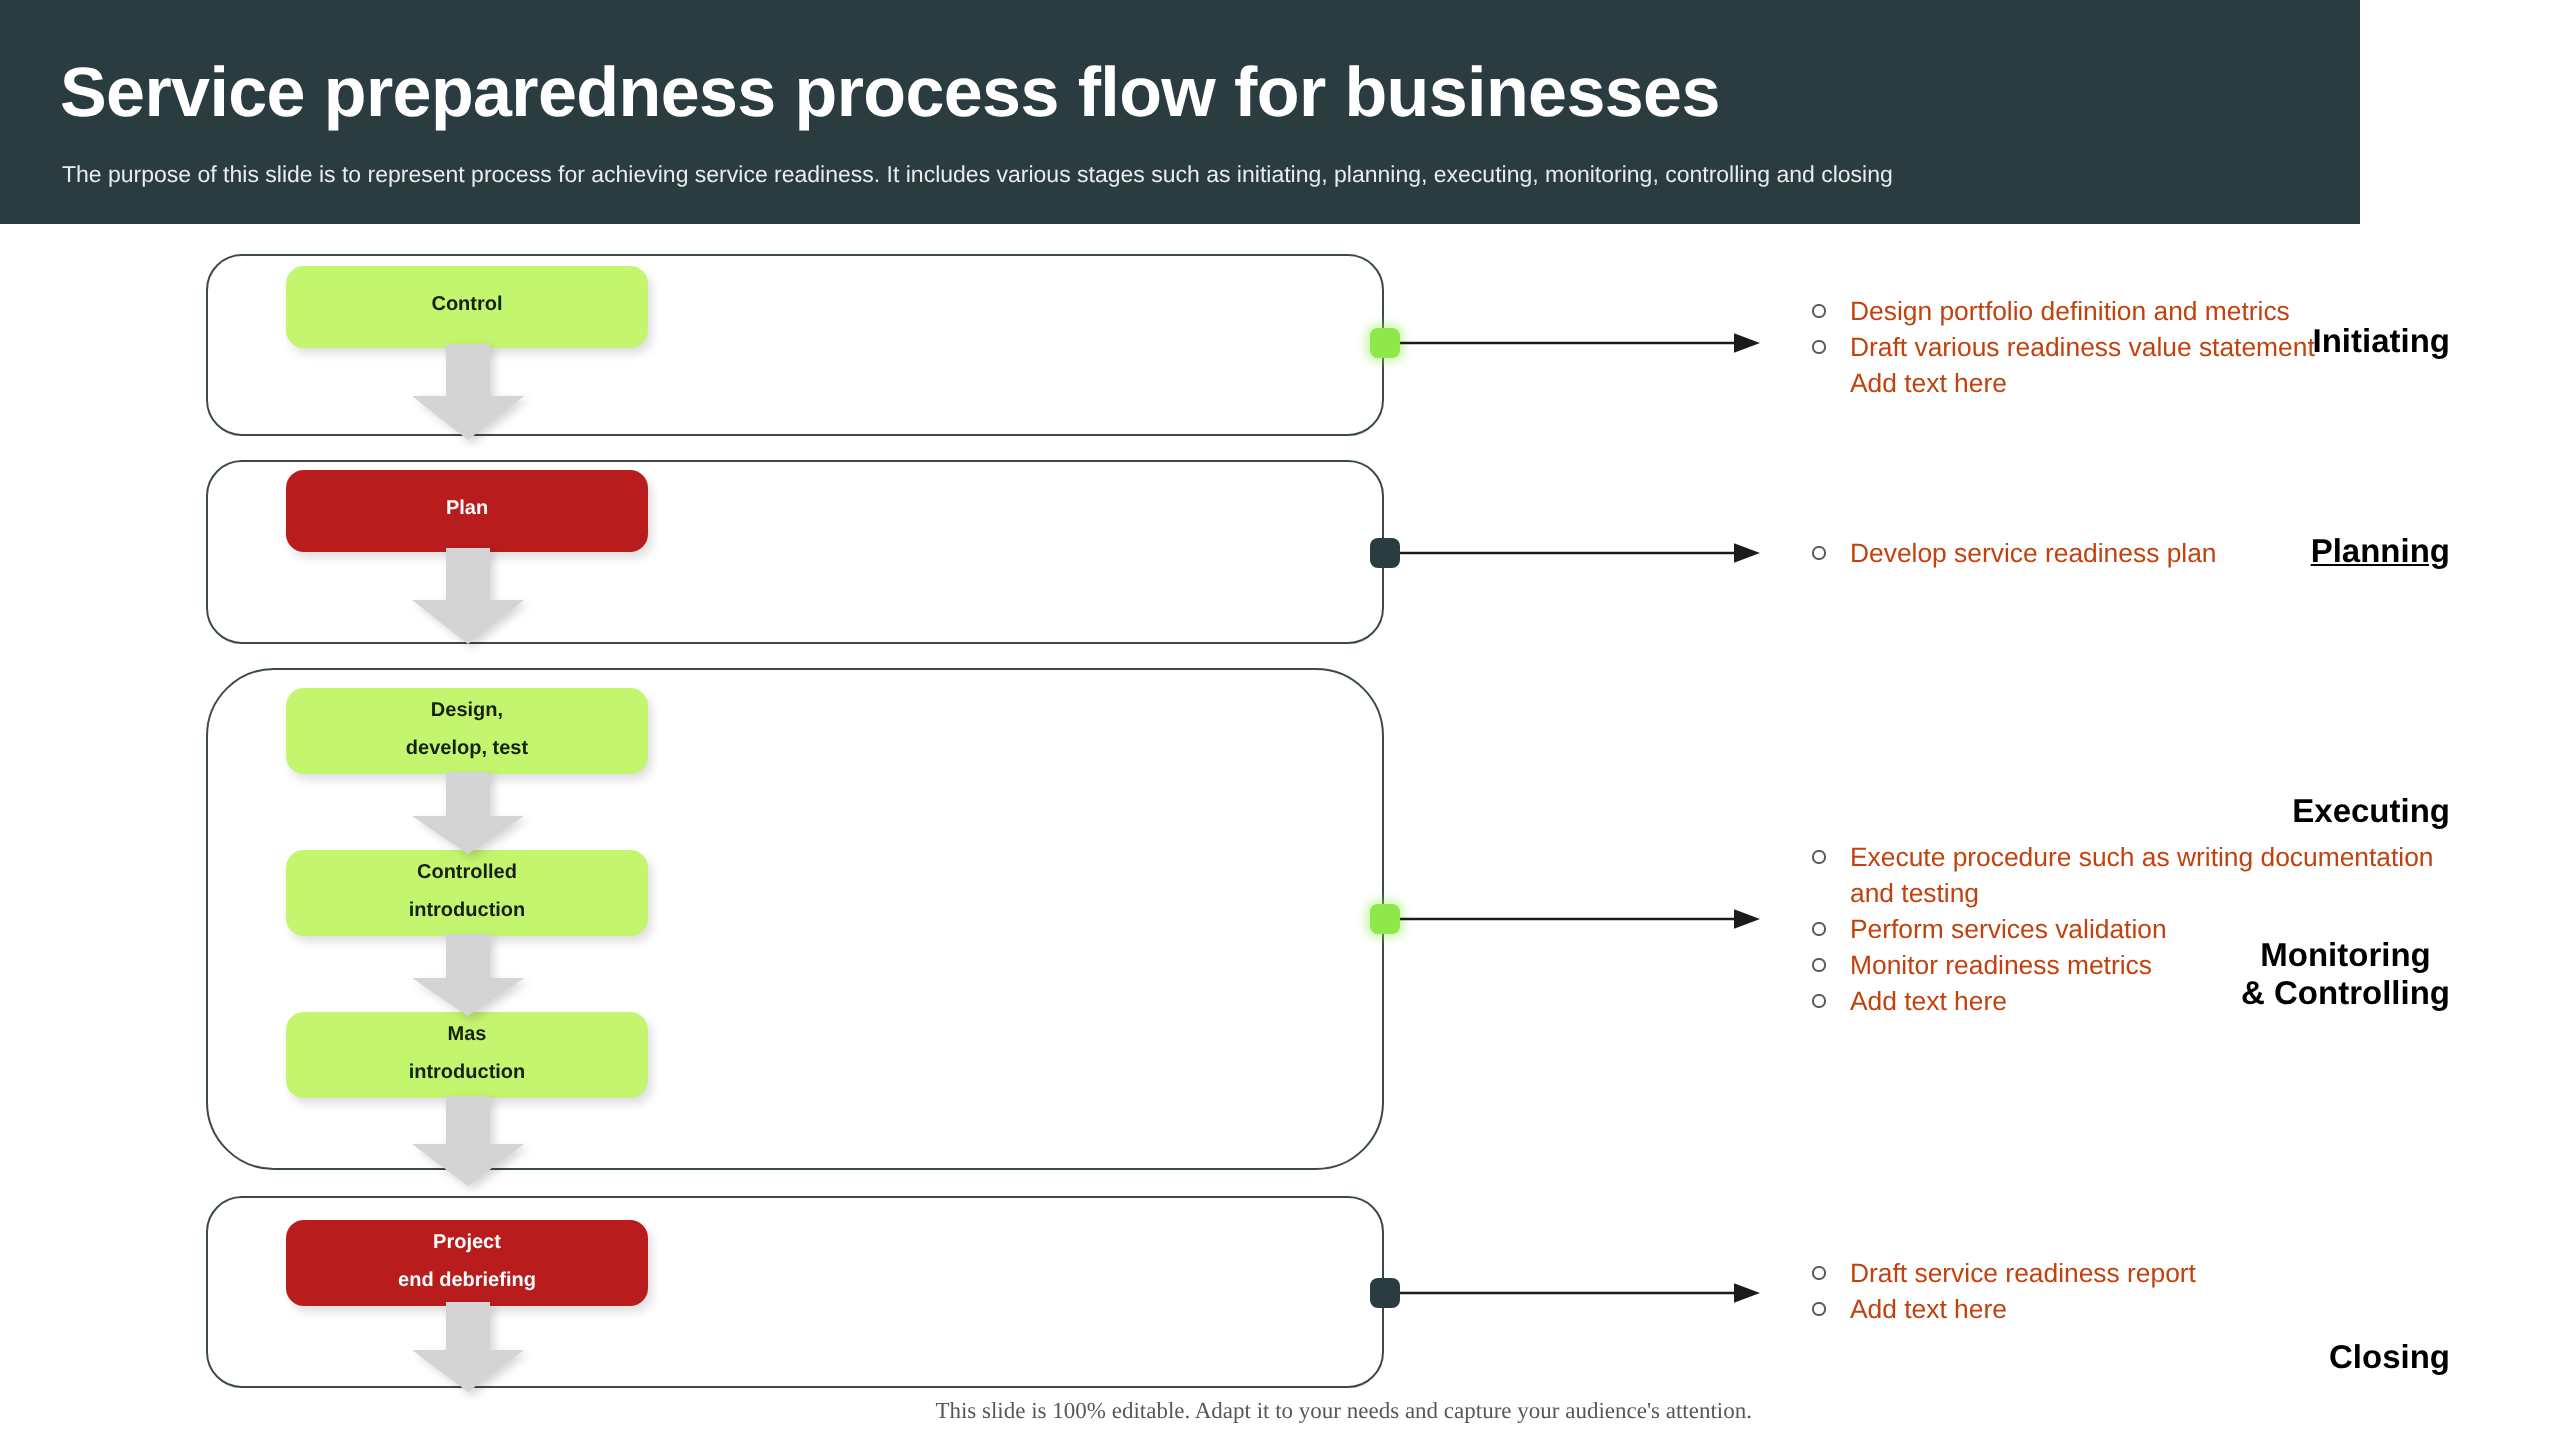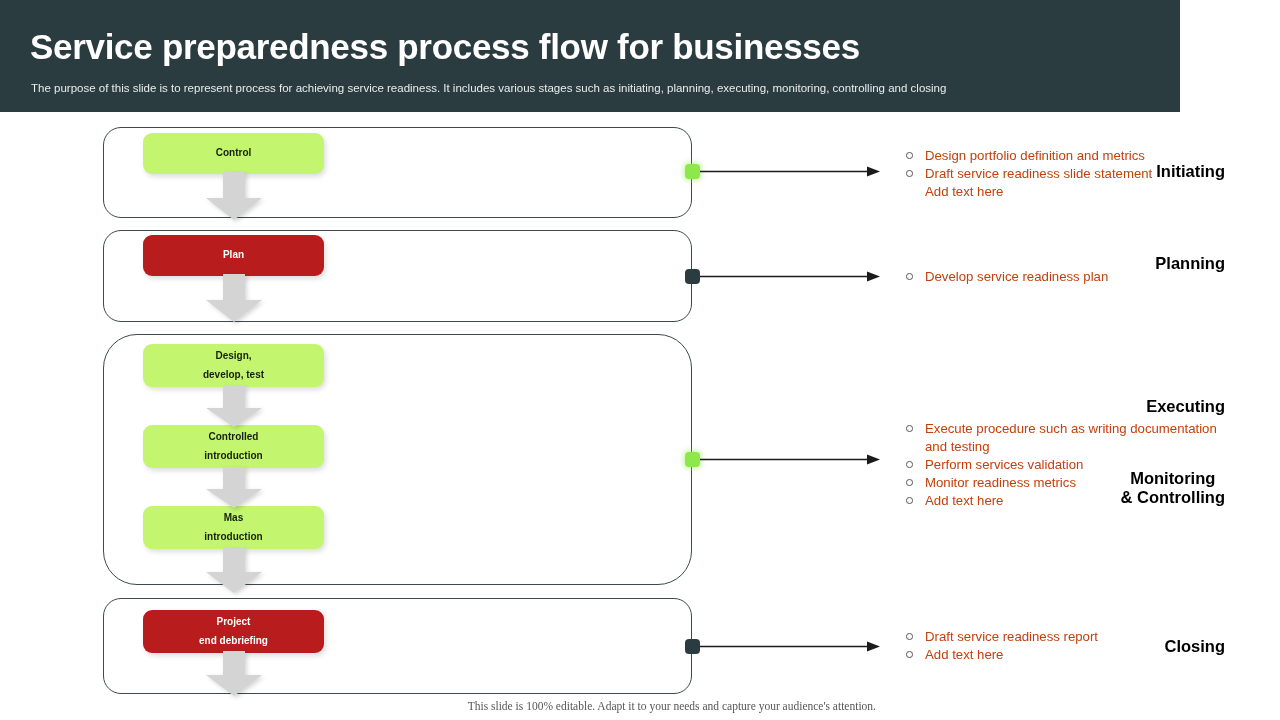--- a/index.html
+++ b/index.html
@@ -106,25 +106,25 @@
     <div class="header-title">Service preparedness process flow for businesses</div>
     <div class="header-subtitle">The purpose of this slide is to represent process for achieving service readiness. It includes various stages such as initiating, planning, executing, monitoring, controlling and closing</div>
   </div>
 
   <div class="stage-card" id="card-initiating"></div>
   <div class="stage-card" id="card-planning"></div>
   <div class="stage-card" id="card-executing"></div>
   <div class="stage-card" id="card-closing"></div>
 
   <div class="stage-label" style="top: 162px; white-space: pre-line;">Initiating</div>
-  <div class="stage-label" style="top: 254px; white-space: pre-line;">Planning</div>
+  <div class="stage-label" style="top: 267px; white-space: pre-line; text-decoration: underline;">Planning</div>
   <div class="stage-label" style="top: 397px; white-space: pre-line;">Executing</div>
   <div class="stage-label" style="top: 469px; white-space: pre-line;">Monitoring
 &amp; Controlling</div>
-  <div class="stage-label" style="top: 637px; white-space: pre-line;">Closing</div>
+  <div class="stage-label" style="top: 670px; white-space: pre-line;">Closing</div>
 
   <div class="pbox green" style="top: 133px; height: 41px; white-space: pre-line;">Control</div>
   <div class="pbox dark" style="top: 235px; height: 41px; white-space: pre-line;">Plan</div>
   <div class="pbox green" style="top: 344px; height: 43px; white-space: pre-line;">Design,
 develop, test</div>
   <div class="pbox green" style="top: 425px; height: 43px; white-space: pre-line;">Controlled
 introduction</div>
   <div class="pbox green" style="top: 506px; height: 43px; white-space: pre-line;">Mas
 introduction</div>
   <div class="pbox dark" style="top: 610px; height: 43px; white-space: pre-line;">Project
@@ -191,21 +191,21 @@
       </svg>
   </div>
 
   <div class="bullet-list" style="top:147px;">
     <div class="bullet-row">
       <span class="marker"></span>
       <span>Design portfolio definition  and metrics</span>
     </div>
     <div class="bullet-row">
       <span class="marker"></span>
-      <span>Draft service readiness slide statement</span>
+      <span>Draft various readiness value statement</span>
     </div>
     <div class="bullet-row nomarker">
       
       <span>Add text here</span>
     </div>
   </div>
 
   <div class="bullet-list" style="top:268px;">
     <div class="bullet-row">
       <span class="marker"></span>

